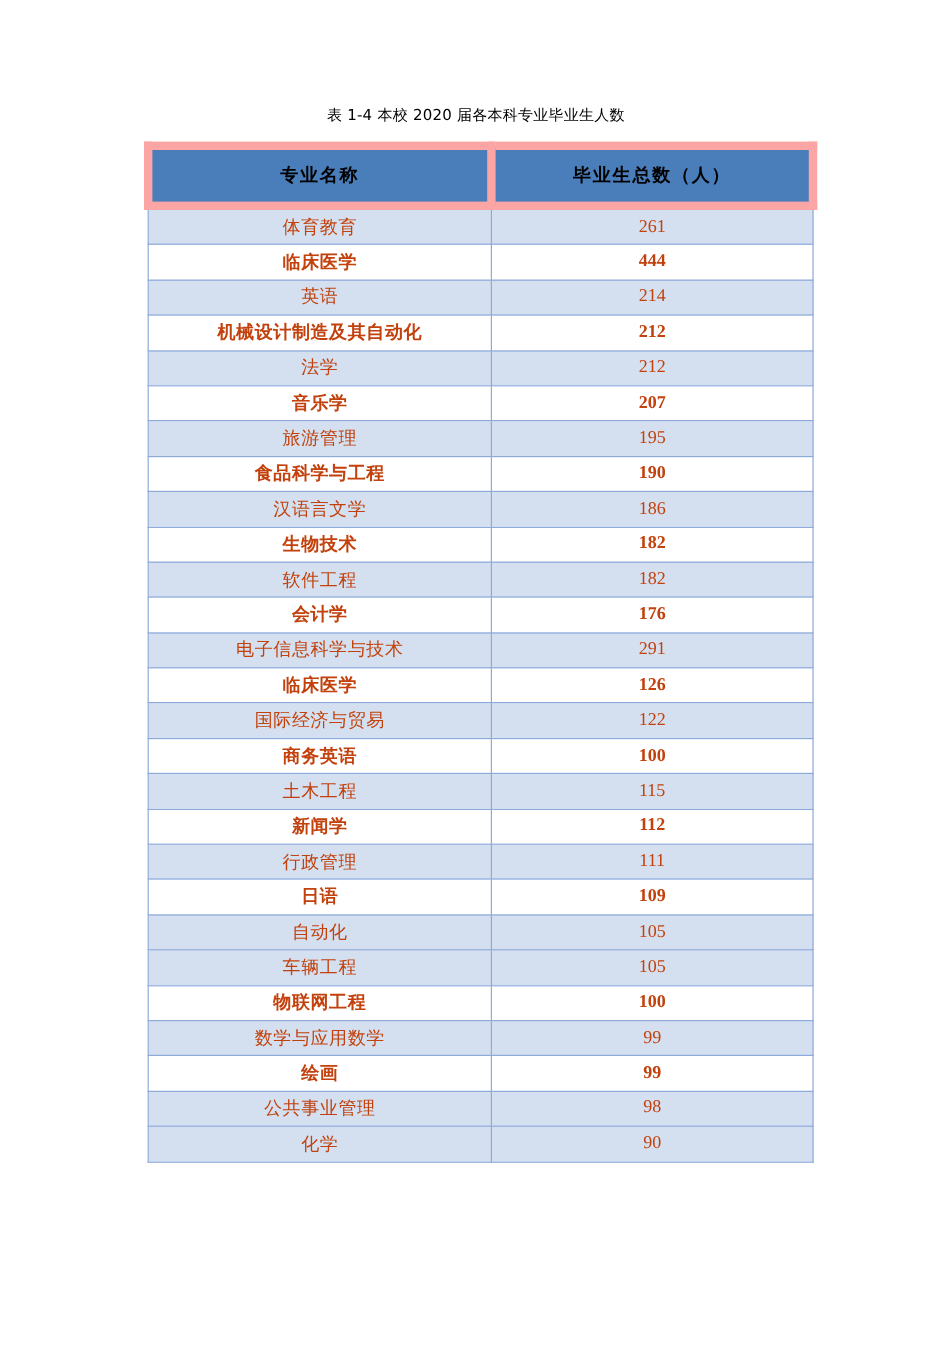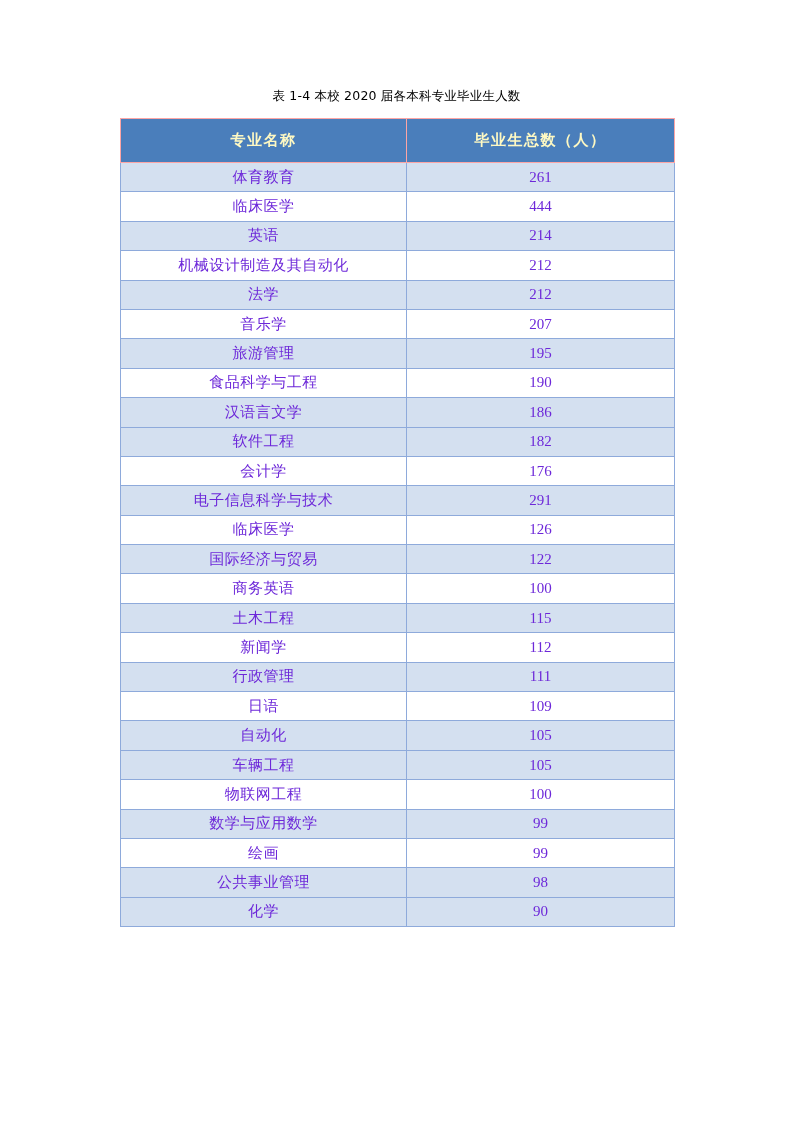--- a/index.html
+++ b/index.html
@@ -38,49 +38,50 @@
   }
   table.grad-table {
     border-collapse: collapse;
     width: 554px;
     table-layout: fixed;
   }
   table.grad-table col.c1 { width: 286px; }
   table.grad-table col.c2 { width: 268px; }
   table.grad-table th {
     background: #4a7ebb;
-    color: #fef9c3;
+    color: #000000;
     font-family: "DejaVu Sans", sans-serif;
     font-weight: bold;
     font-size: 15px;
     height: 41px;
     text-align: center;
-    border: 1px solid #fca5a5;
+    border: 7px solid #fca5a5;
     letter-spacing: 1.5px;
   }
   table.grad-table td {
     height: 28.4px;
     text-align: center;
     font-size: 15px;
-    color: #6d28d9;
+    color: #c2410c;
     border: 1px solid #8eaadb;
     font-family: "DejaVu Sans", sans-serif;
     letter-spacing: 0.5px;
     padding: 0;
   }
   table.grad-table td.num {
     font-family: "Liberation Serif", serif;
     font-size: 15px;
     letter-spacing: 0;
   }
   table.grad-table tr.band-a td {
     background: #d4e0f0;
   }
   table.grad-table tr.band-b td {
     background: #ffffff;
+    font-weight: bold;
   }
 </style>
 </head>
 <body>
 
 <div class="page">
 
   <div class="caption">表 1-4  本校 2020 届各本科专业毕业生人数</div>
 
   <div class="table-wrap">
@@ -125,20 +126,24 @@
             <td class="num">195</td>
           </tr>
           <tr class="band-b">
             <td>食品科学与工程</td>
             <td class="num">190</td>
           </tr>
           <tr class="band-a">
             <td>汉语言文学</td>
             <td class="num">186</td>
           </tr>
+          <tr class="band-b">
+            <td>生物技术</td>
+            <td class="num">182</td>
+          </tr>
           <tr class="band-a">
             <td>软件工程</td>
             <td class="num">182</td>
           </tr>
           <tr class="band-b">
             <td>会计学</td>
             <td class="num">176</td>
           </tr>
           <tr class="band-a">
             <td>电子信息科学与技术</td>

